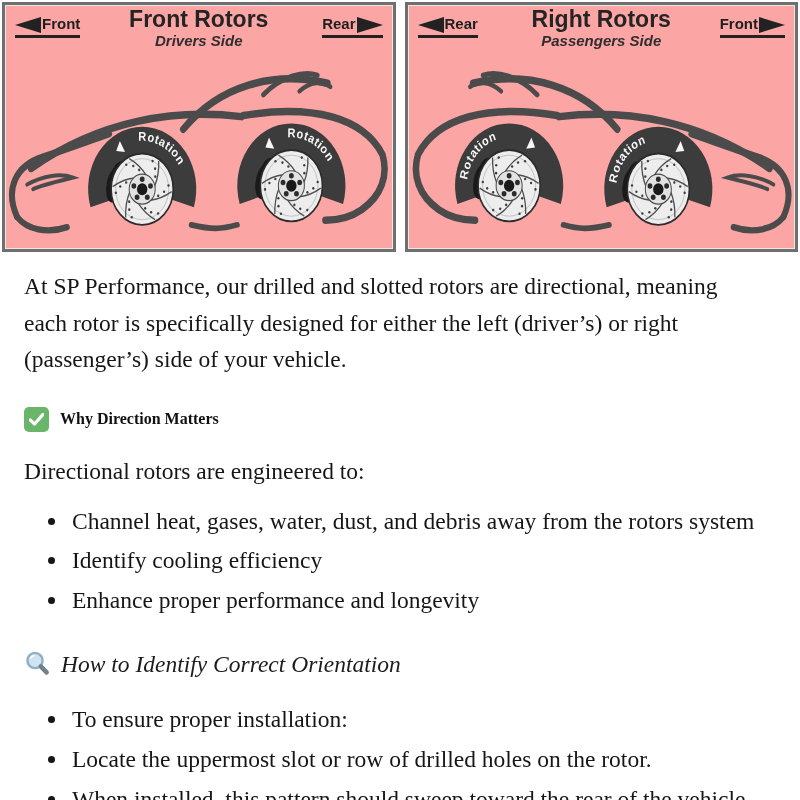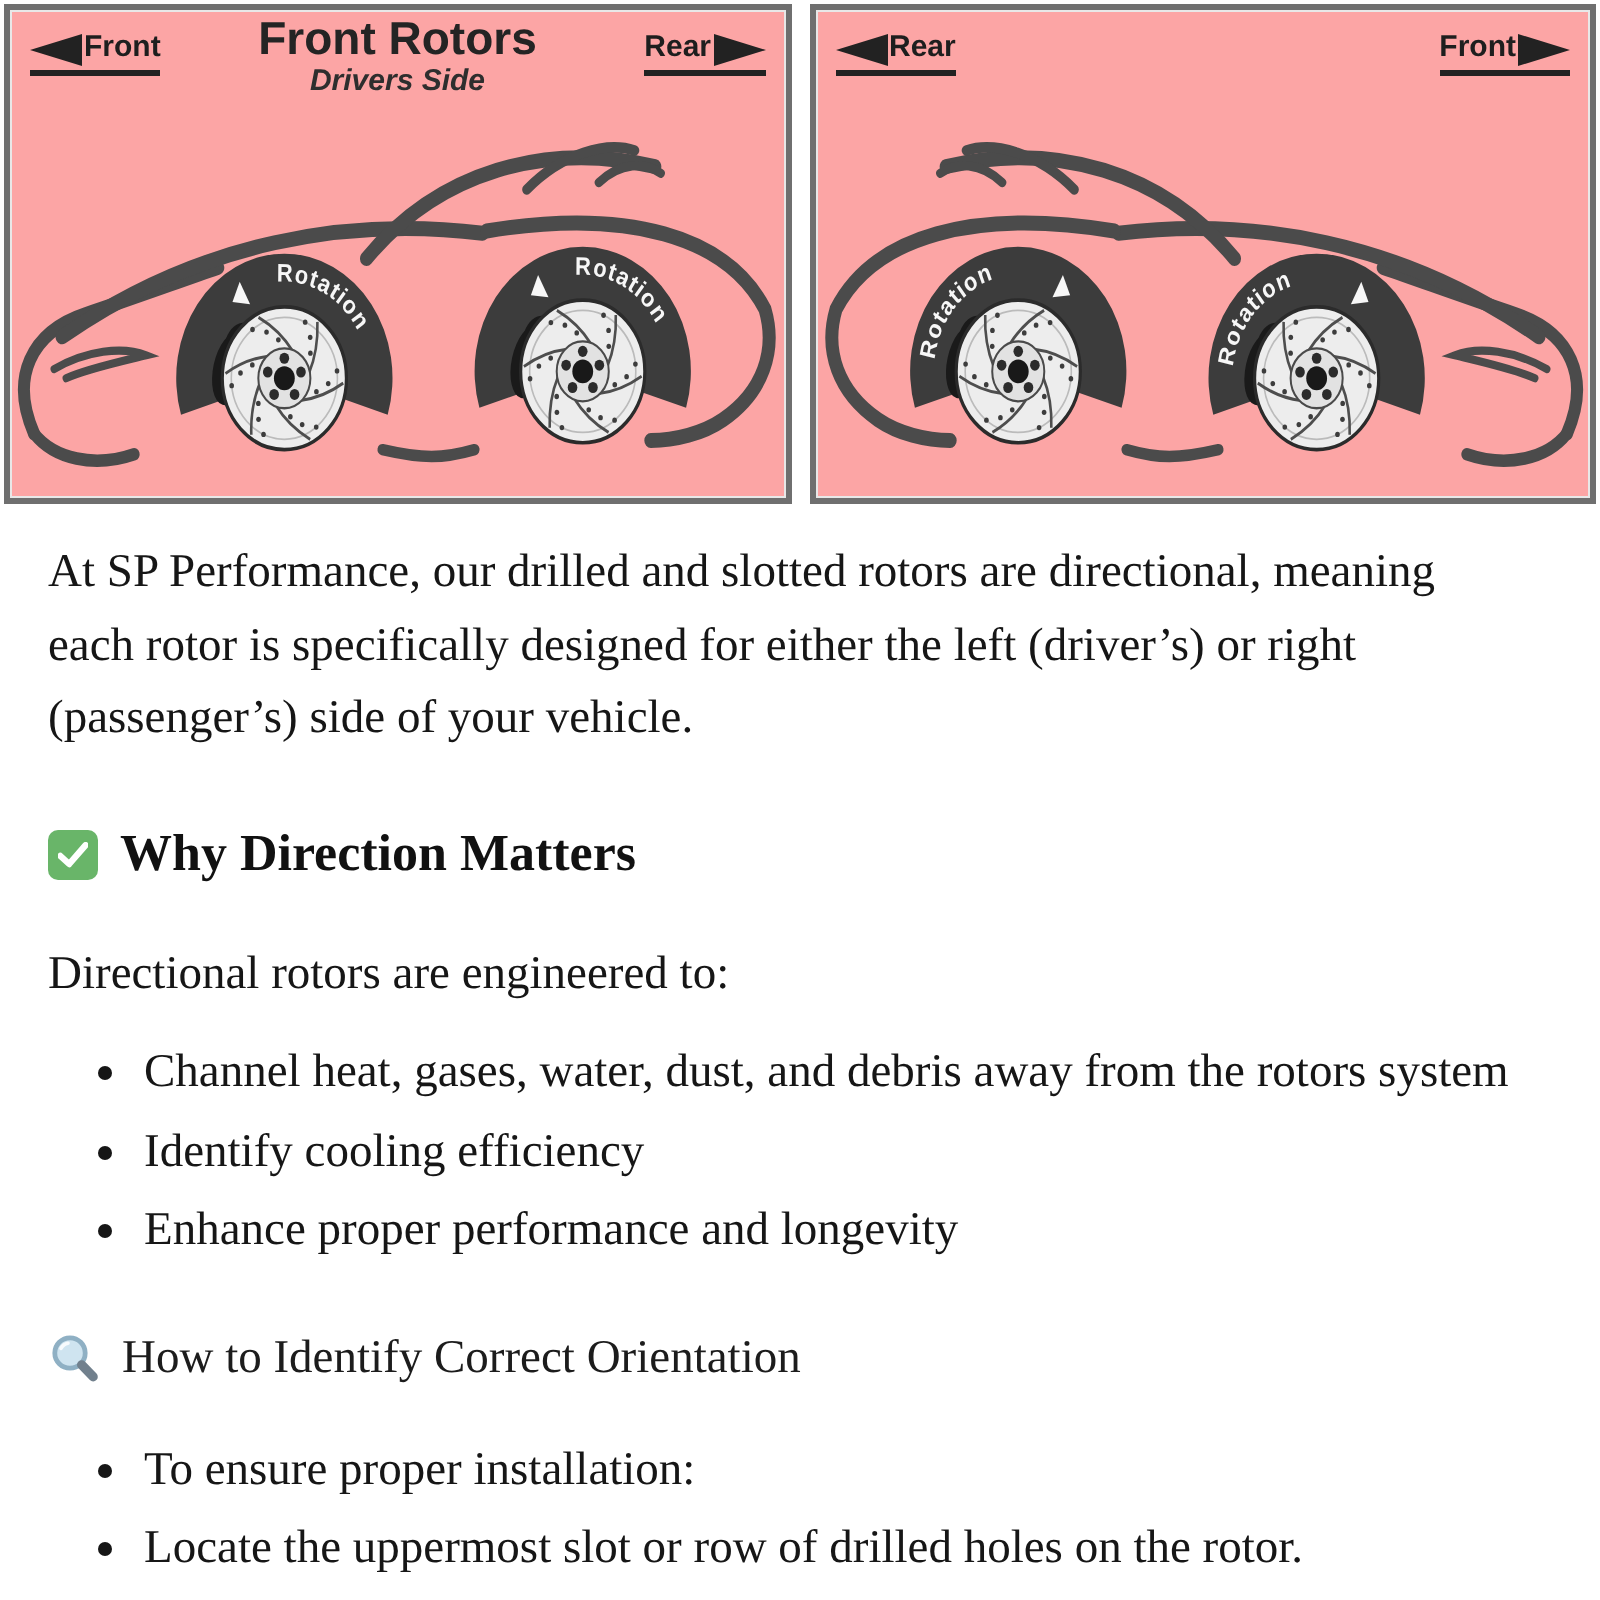--- a/index.html
+++ b/index.html
@@ -45,32 +45,32 @@
     font-weight:bold;font-size:15px;color:#1e1e1e;line-height:1;
   }
   .tri{width:0;height:0;border-top:8px solid transparent;border-bottom:8px solid transparent;margin-top:3px;}
   .tri-left{border-right:26px solid #222;}
   .tri-right{border-left:26px solid #222;}
   
   .article{padding:0 24px;font-size:23.5px;line-height:1.56;max-width:790px;}
   .intro{margin:16px 0 0 0;max-width:716px;}
   .h-check{
     display:flex;align-items:center;gap:11px;
-    font-size:26px;font-weight:bold;margin:29px 0 0 0;color:#111;
+    font-size:16px;font-weight:bold;margin:29px 0 0 0;color:#111;
   }
   .check-icon{
     width:25px;height:25px;border-radius:5px;background:var(--check-green);
     display:inline-flex;align-items:center;justify-content:center;flex:0 0 auto;
   }
   .lead{margin:21px 0 0 0;}
   .article ul{margin:13px 0 0 0;padding-left:45px;}
   .article li{margin:3px 0;padding-left:3px;}
   .h-mag{
     display:flex;align-items:center;gap:10px;
-    font-size:23.5px;font-weight:normal;margin:27px 0 0 0;color:#1c1c1c;
+    font-size:23.5px;font-weight:normal;margin:27px 0 0 0;color:#1c1c1c;font-style:italic;
   }
   .mag-icon{display:inline-flex;flex:0 0 auto;}
   .second-list{margin-top:19px !important;}
 </style>
 </head>
 <body>
 
 <div class="figure">
 
   <div class="panel">
@@ -177,20 +177,24 @@
         <text font-size="11" font-weight="bold" fill="#f7f7f7" letter-spacing="0.5" font-family="&quot;Liberation Sans&quot;, sans-serif"><textPath startOffset="16%" href="#rot-0-1">Rotation</textPath></text>
         <polygon points="260.1,123.9 263.7,115.1 268.9,124.8" fill="#f7f7f7"></polygon>
       </svg>
   </div>
 
   <div class="panel">
     <div class="arrow-label left">
       <span class="tri tri-left"></span>
       <span class="arrow-text">Rear</span>
     </div>
+    <div class="panel-title-wrap">
+      <div class="panel-title">Right Rotors</div>
+      <div class="panel-subtitle">Passengers Side</div>
+    </div>
     <div class="arrow-label right">
       <span class="arrow-text">Front</span>
       <span class="tri tri-right"></span>
     </div>
     <svg class="car-art" id="car-1" viewBox="0 0 387 212" preserveAspectRatio="none">
         <g transform="translate(387 0) scale(-1 1)">
           <path d="M 12,184 C 0,160 10,140 38,132 C 62,125 84,118 104,112" fill="none" stroke="#4b4b4b" stroke-width="6" stroke-linecap="round"></path>
           <path d="M 26,142 C 95,100 170,90 236,97" fill="none" stroke="#4b4b4b" stroke-width="6.5" stroke-linecap="round"></path>
           <path d="M 178,108 C 214,70 268,57 322,68" fill="none" stroke="#4b4b4b" stroke-width="6.5" stroke-linecap="round"></path>
           <path d="M 258,78 C 276,62 298,57 312,61" fill="none" stroke="#4b4b4b" stroke-width="4.5" stroke-linecap="round"></path>

